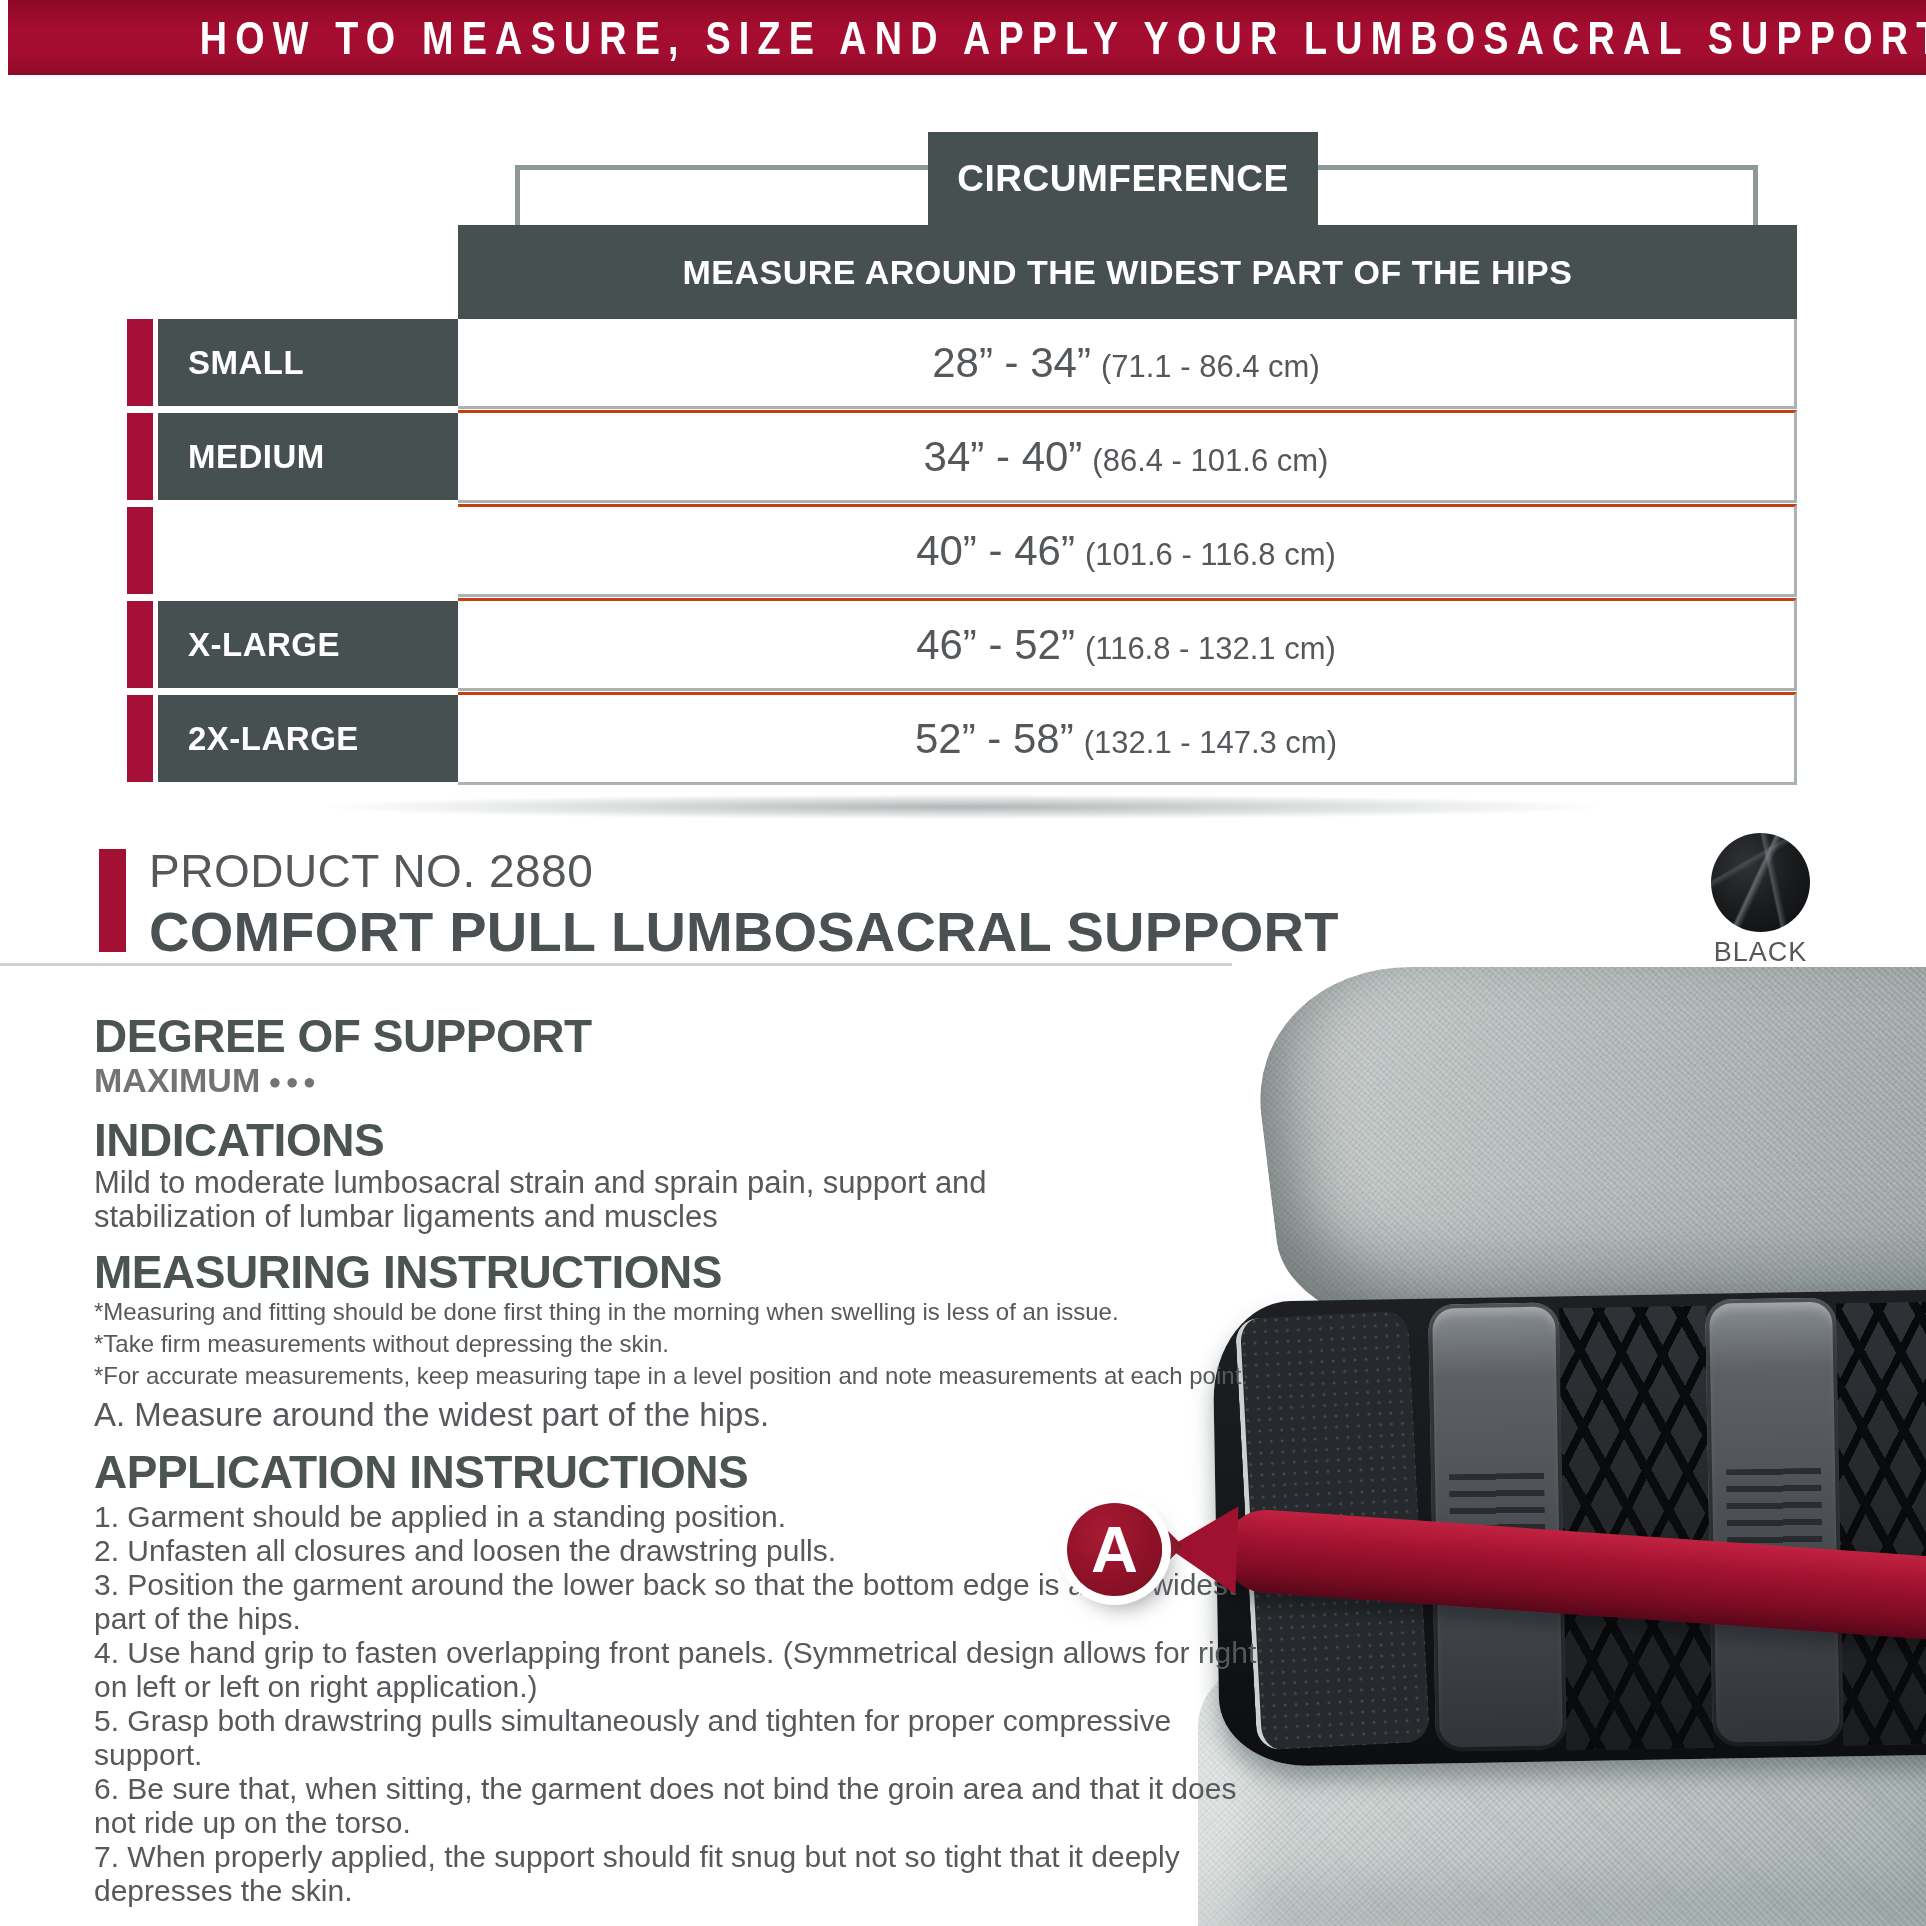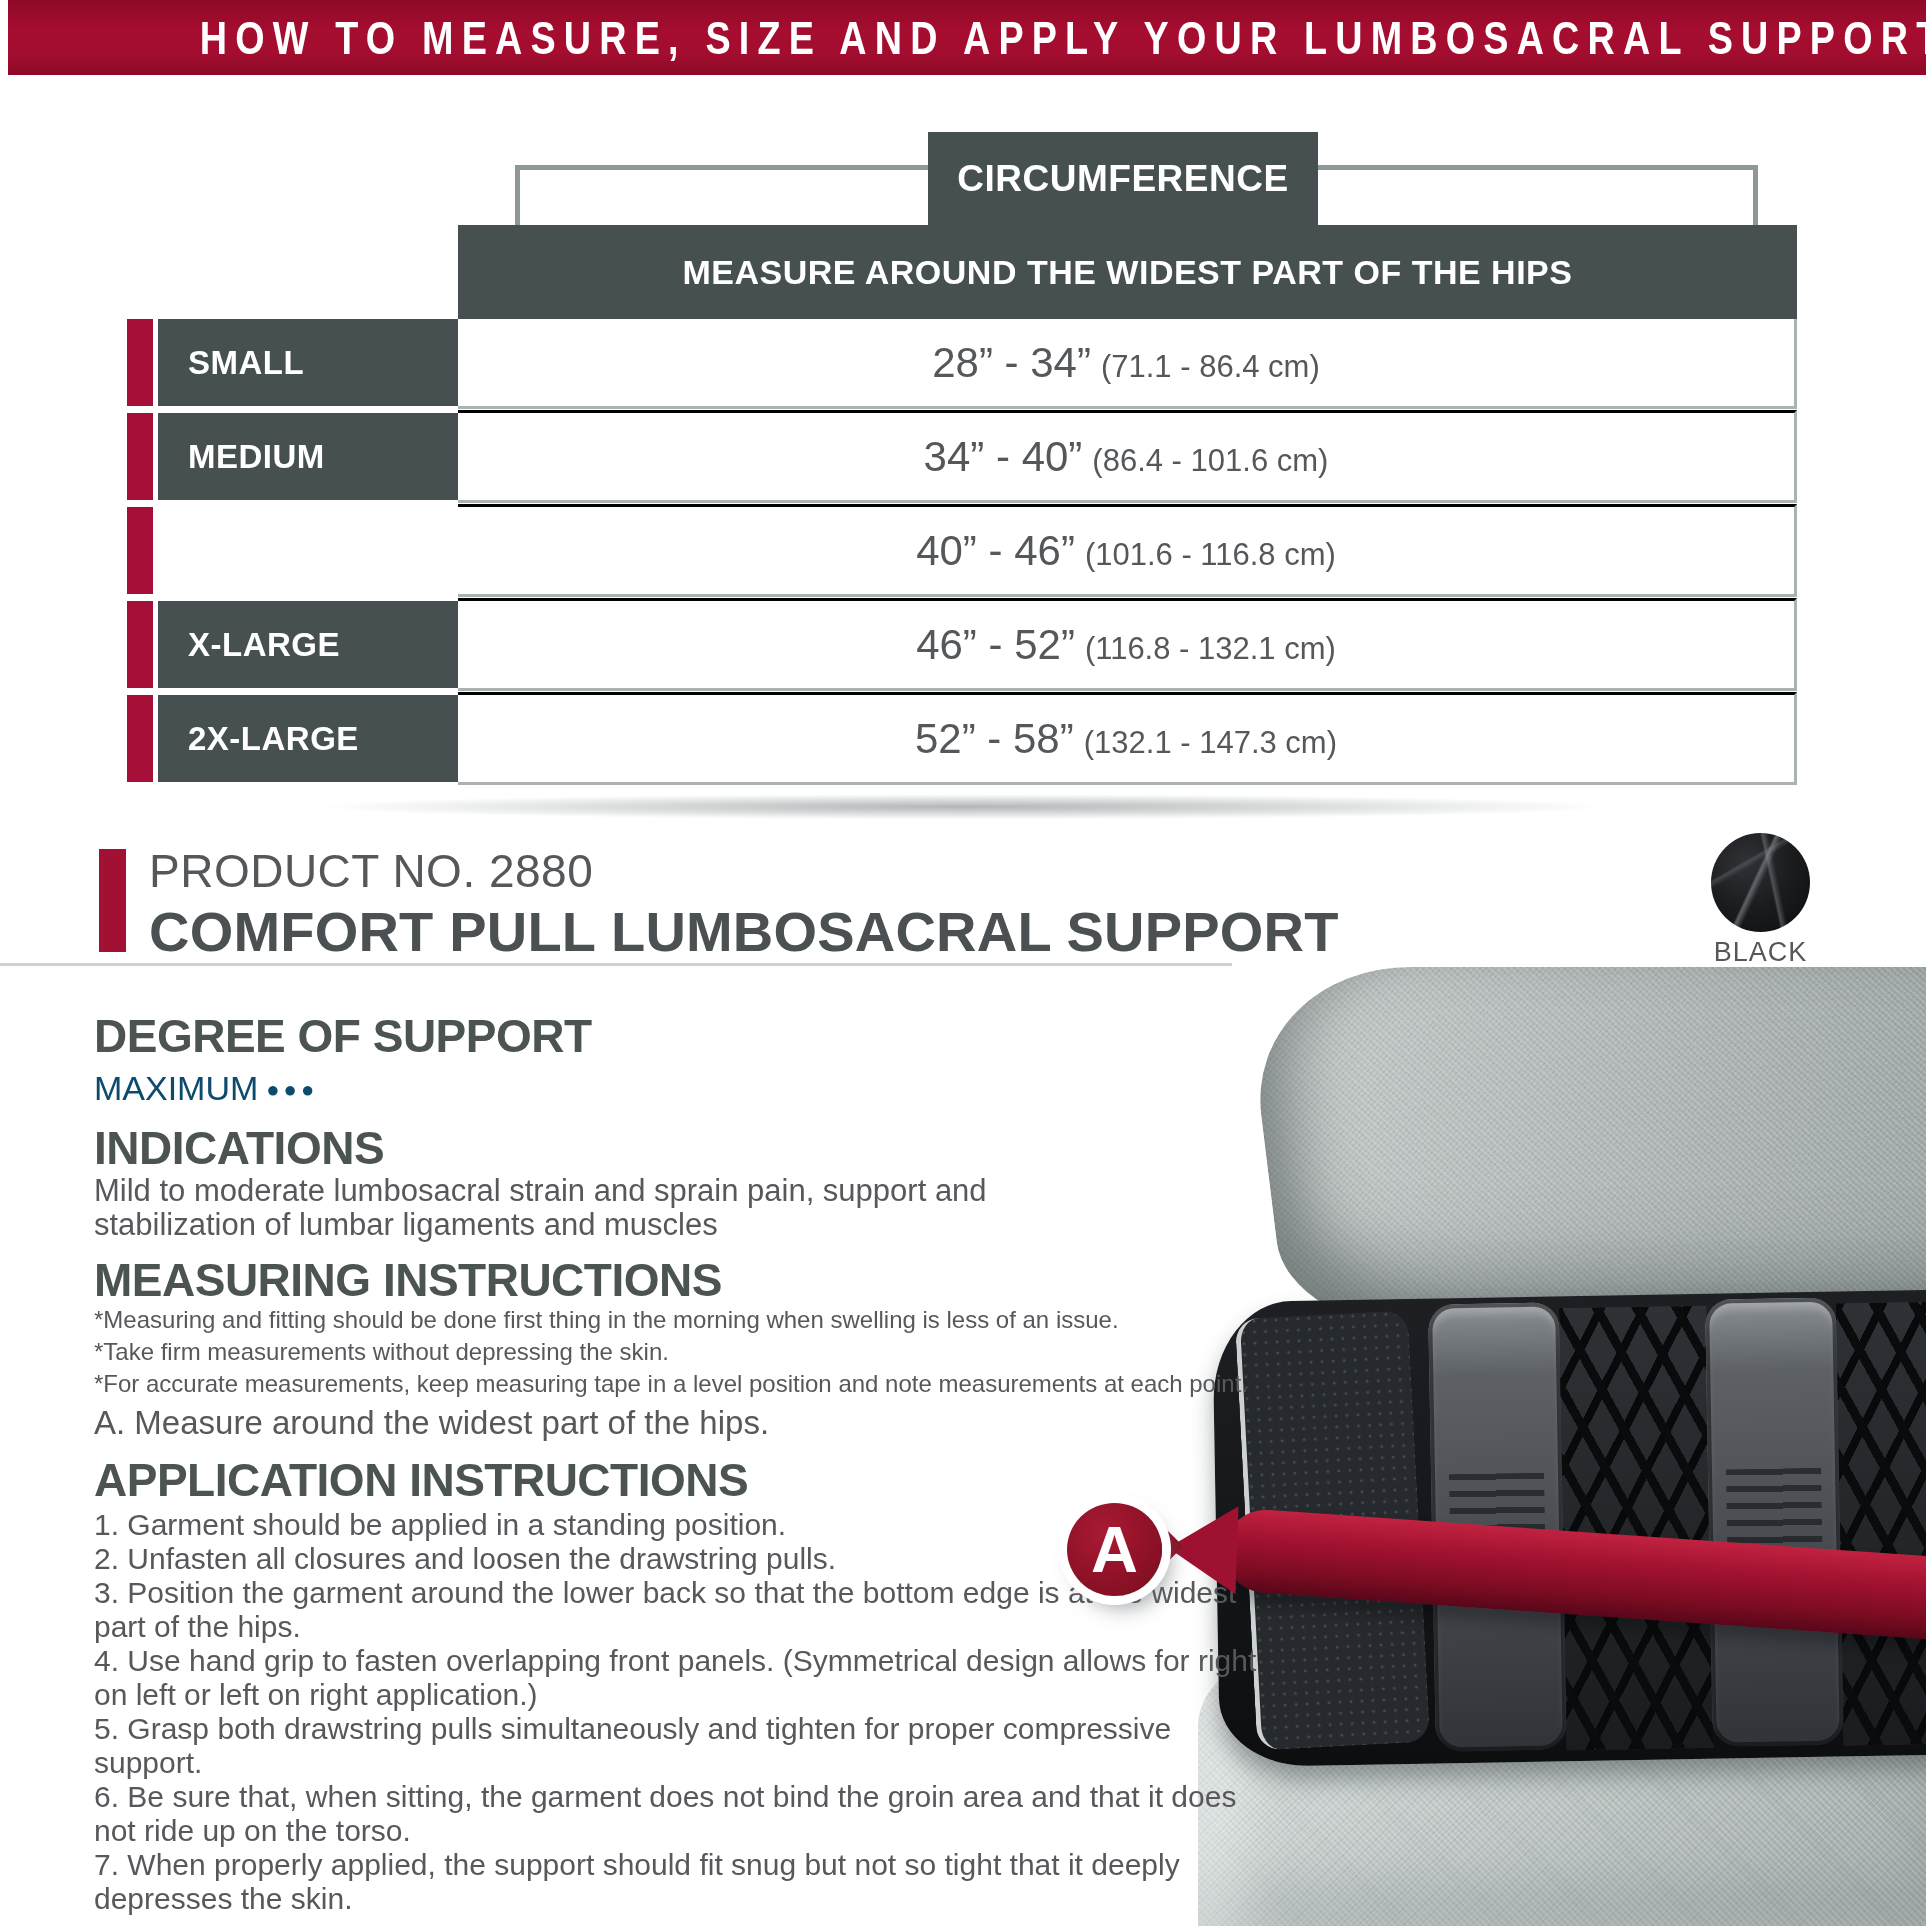--- a/index.html
+++ b/index.html
@@ -34,21 +34,21 @@
   }
   .srow{position:absolute;left:0;width:1927px;height:87px;}
   .srow .accent{position:absolute;left:127px;top:0;width:26px;height:87px;background:#a50f38;}
   .srow .slabel{
     position:absolute;left:158px;top:0;width:300px;height:87px;background:#465050;color:#fff;
     font-weight:bold;font-size:33px;letter-spacing:0.5px;display:flex;align-items:center;
     padding-left:30px;box-sizing:border-box;
   }
   .srow .cell{
     position:absolute;left:458px;top:-3px;width:1339px;height:93px;background:#fff;
-    border-top:3px solid #000000;border-bottom:3px solid #aab2b2;border-right:3px solid #aab2b2;
+    border-top:3px solid #c2410c;border-bottom:3px solid #aab2b2;border-right:3px solid #aab2b2;
     box-sizing:border-box;display:flex;align-items:center;justify-content:center;color:#55585b;
   }
   .cell .rin{font-size:42px;}
   .cell .rcm{font-size:31px;margin-left:10px;padding-top:9px;}
   .table-shadow{
     position:absolute;left:69px;top:794px;width:1788px;height:32px;
     background:radial-gradient(ellipse 50% 55% at 50% 40%,rgba(100,110,110,.5),rgba(100,110,110,0) 72%);
   }
   
   .prod-bar{position:absolute;left:99px;top:849px;width:27px;height:103px;background:#a21034;}
@@ -140,21 +140,21 @@
   .badge{
     position:absolute;left:1067px;top:1503px;width:95px;height:93px;border-radius:50%;z-index:7;
     background:radial-gradient(circle at 38% 32%,#a81a34 0%,#8c1126 60%,#780e20 100%);
     box-shadow:0 0 0 9px #ffffff,8px 12px 20px rgba(95,100,105,.55);
     display:flex;align-items:center;justify-content:center;
   }
   .badge span{color:#fff;font-weight:bold;font-size:65px;line-height:1;}
   
   .content{position:absolute;left:94px;top:1012px;width:1168px;z-index:5;}
   .h-sec{font-size:46px;line-height:48px;font-weight:bold;color:#4b5452;letter-spacing:-0.5px;}
-  .maximum{margin-top:8px;font-size:34px;line-height:40px;font-weight:normal;color:#0c4a6e;}
+  .maximum{margin-top:0;font-size:34px;line-height:40px;font-weight:bold;color:#737373;}
   .maximum .dots{font-size:22px;letter-spacing:4px;vertical-align:3px;margin-left:8px;}
   .gap{height:14px;}
   .body-txt{font-size:31px;line-height:34px;color:#57585b;max-width:1000px;margin-top:2px;}
   .note{font-size:24px;line-height:32px;color:#57585b;white-space:nowrap;}
   .step-a{font-size:33px;line-height:42px;color:#57585b;margin-top:2px;}
   .steps{margin-top:4px;}
   .step{font-size:30px;line-height:34px;color:#57585b;max-width:1163px;}
 </style>
 </head>
 <body>

